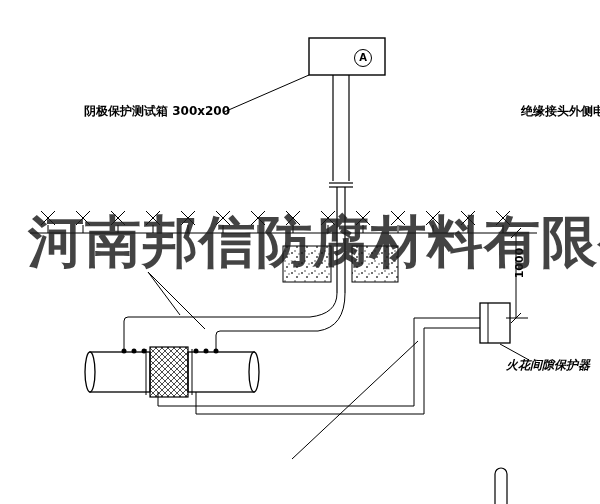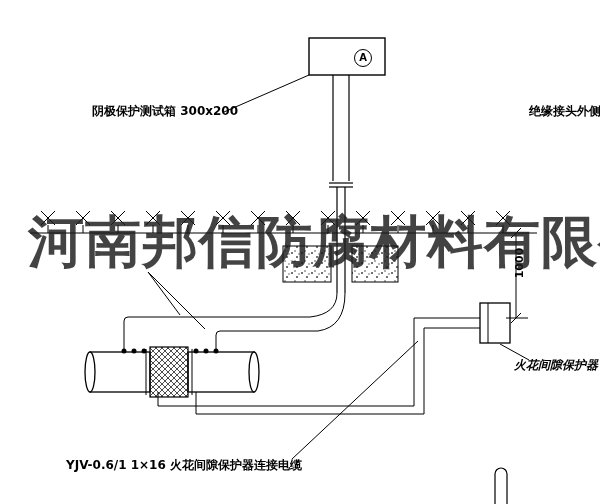--- a/index.html
+++ b/index.html
@@ -1,19 +1,19 @@
 <!DOCTYPE html>
 <html><head>
 <meta charset="utf-8">
 <style>
   html,body{margin:0;padding:0;background:#fff;}
   .page{position:relative;width:600px;height:504px;background:#ffffff;overflow:hidden;
         font-family:"DejaVu Sans",sans-serif;}
   .page svg{position:absolute;left:0;top:0;}
-  .lbl{position:absolute;font-size:12px;font-weight:600;color:#000;white-space:nowrap;line-height:1.2;margin-left:8px;}
+  .lbl{position:absolute;font-size:12px;font-weight:600;color:#000;white-space:nowrap;line-height:1.2;}
   .ammeter{position:absolute;left:354px;top:49px;width:16px;height:16px;border:1px solid #000;
            border-radius:50%;text-align:center;line-height:16px;font-size:10px;font-weight:600;color:#000;}
   .dim{position:absolute;left:500px;top:256px;width:40px;height:14px;font-size:11px;font-weight:600;
        text-align:center;transform:rotate(-90deg);color:#000;}
   .watermark{position:absolute;left:28px;top:205px;width:544px;text-align:center;font-size:56px;
              font-weight:bold;letter-spacing:1px;color:#1b1b1b;opacity:.82;white-space:nowrap;
              font-family:"DejaVu Serif",serif;}
 </style>
 </head>
 <body>
@@ -130,18 +130,17 @@
 
   <div class="ammeter">A</div>
 
   <div class="lbl" style="left:84px;top:104px;">阴极保护测试箱 300x200</div>
 
   <div class="lbl" style="left:521px;top:104px;">绝缘接头外侧电缆</div>
 
 
   <div class="lbl" style="left:506px;top:358px;font-style:italic;">火花间隙保护器</div>
 
-  <div class="lbl" style="left:58px;top:458px;">YJV-0.6/1  1×16   火花间隙保护器连接电缆</div>
 
   <div class="dim">1000</div>
 
   <div class="watermark">河南邦信防腐材料有限公司</div>
 </div>
 
 </body></html>

